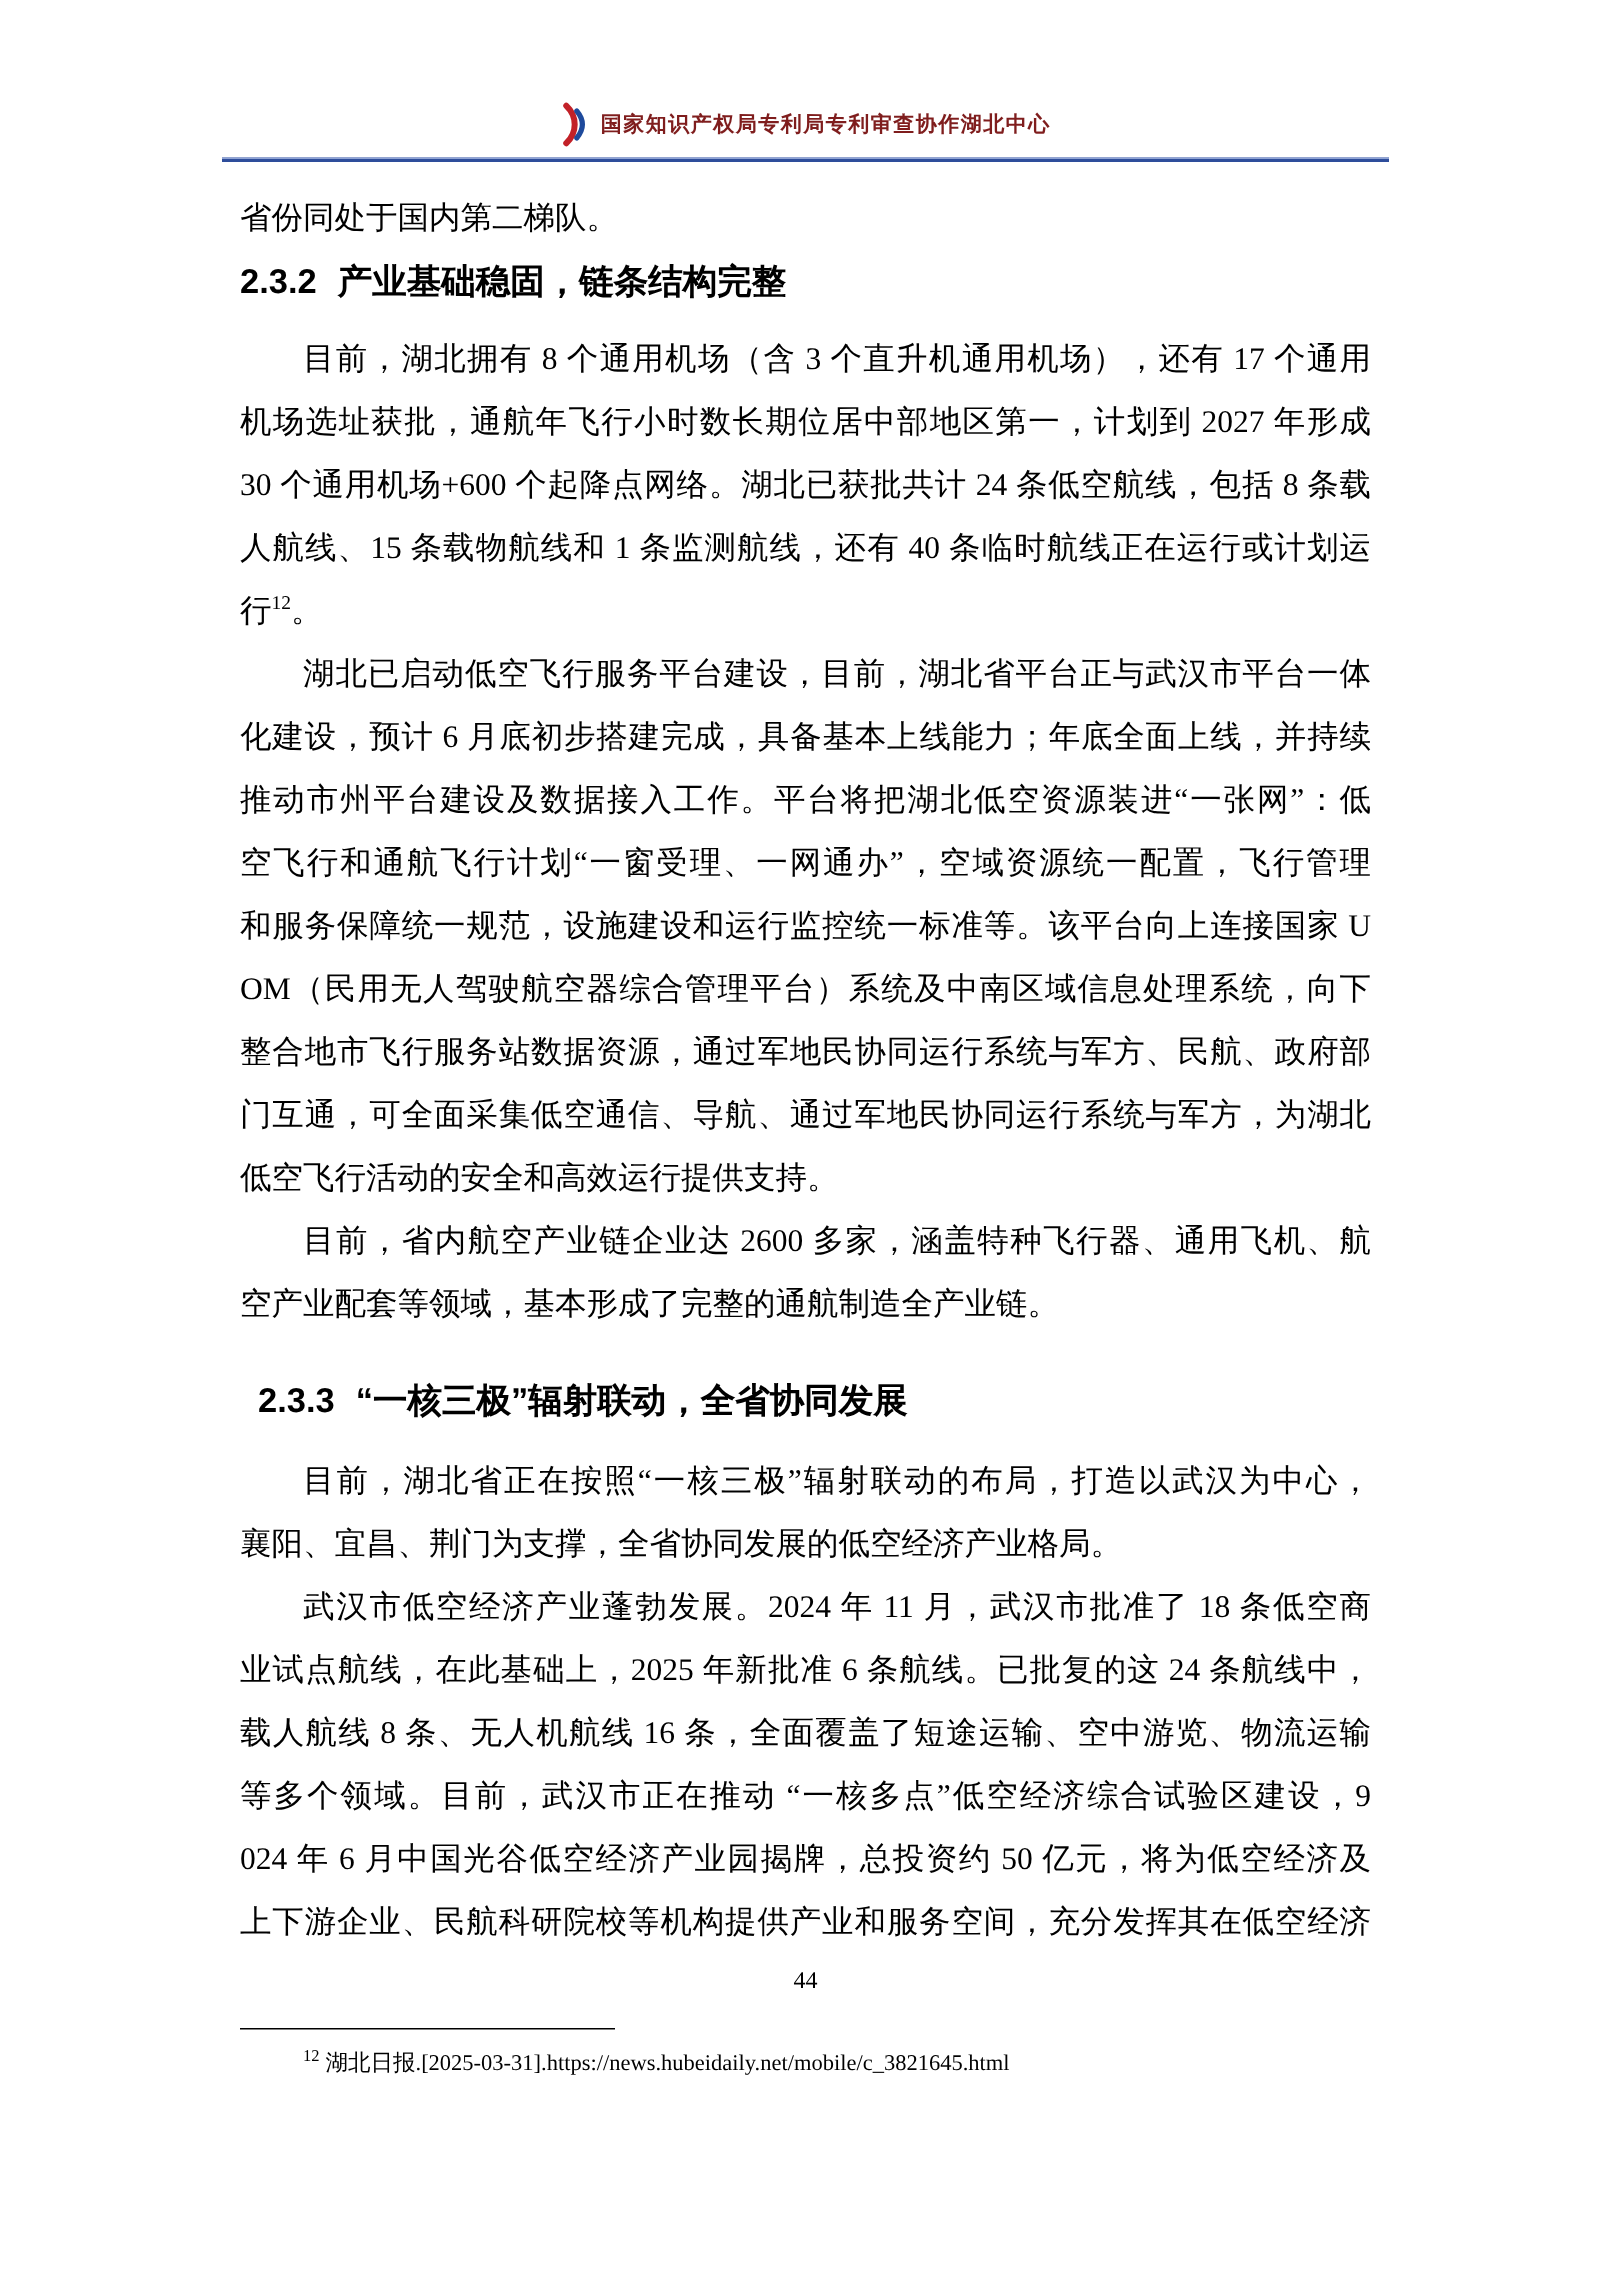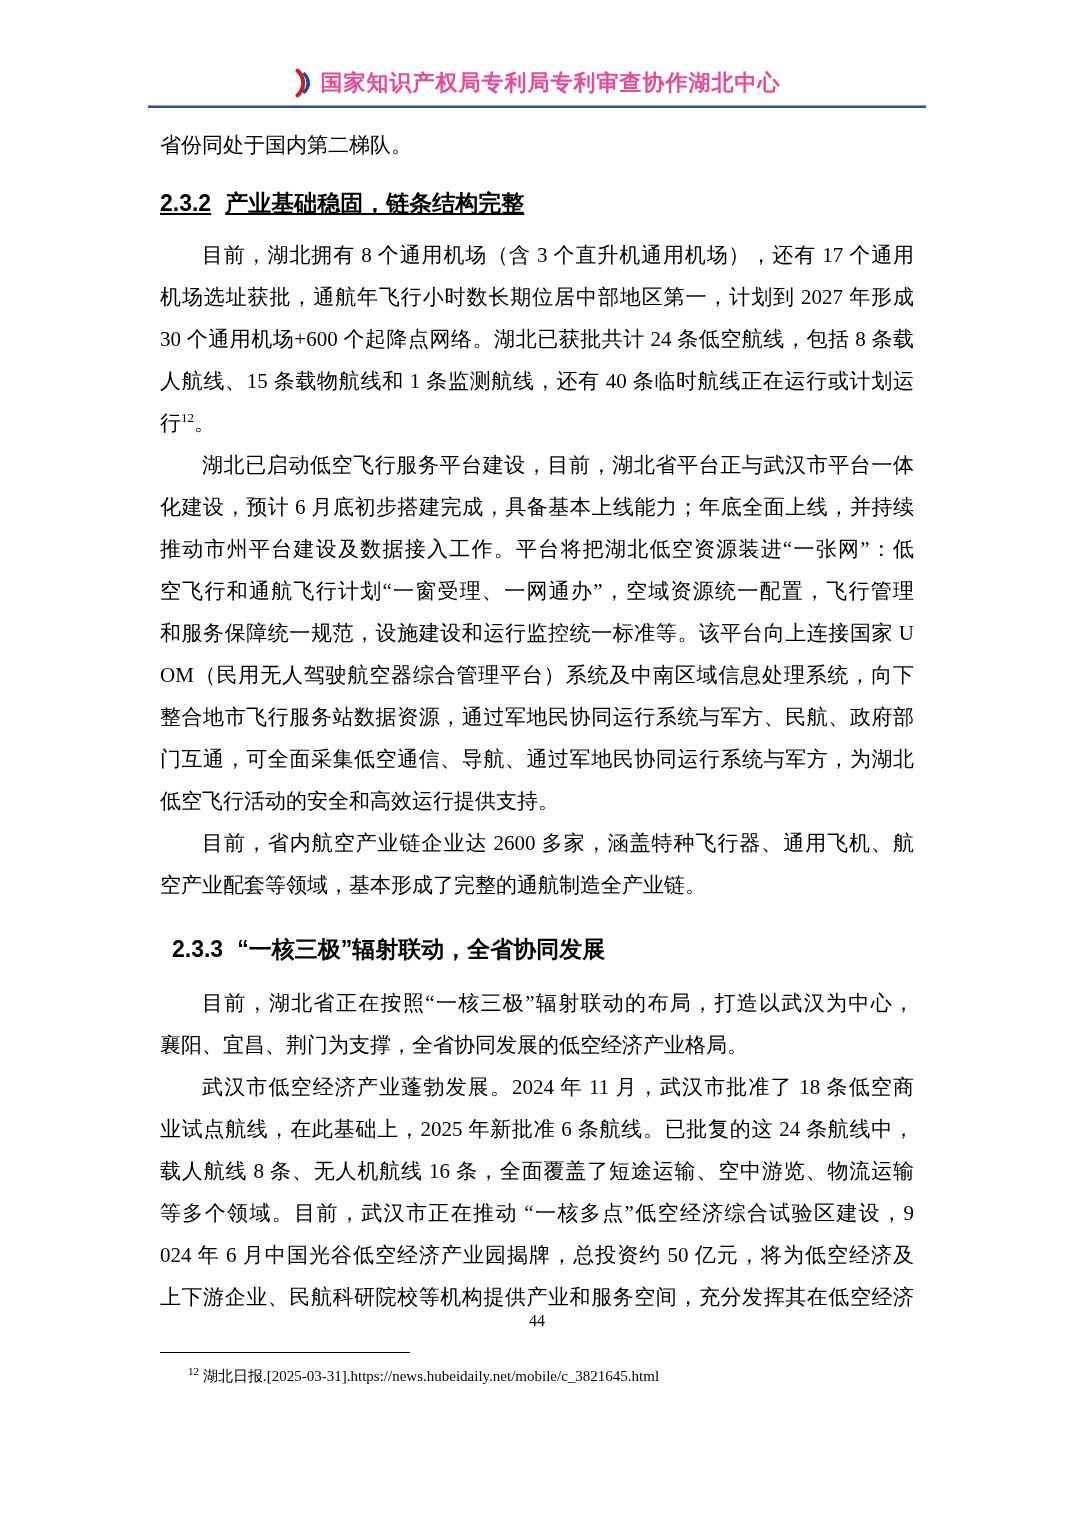--- a/index.html
+++ b/index.html
@@ -14,21 +14,21 @@
   }
 
   
   .hdr { position:absolute; top:0; left:0; right:0; }
   .hdr-inner {
     display:flex; justify-content:center; align-items:center; gap:9px;
     padding-top:68px;
   }
   .hdr-title {
     font-family:"Liberation Sans","DejaVu Sans",sans-serif;
-    font-size:22px; font-weight:600; letter-spacing:1px; color:#ec4899;
+    font-size:14px; font-weight:600; letter-spacing:1px; color:#7f1d1d;
   }
   .hdr-logo { width:18px; height:30px; flex:0 0 auto; }
   .hdr-rule {
     margin:7px 148px 0 148px;
     height:2px; background:#2e4d9b;
     border-top:1px solid #8fa3d4;
   }
 
   
   .doc {
@@ -44,33 +44,33 @@
     text-align-last:justify;
   }
   .line.ind { text-indent:42px; }  
 
   h2 {
     font-family:"Liberation Sans","DejaVu Sans",sans-serif;
     font-weight:bold; font-size:23px; color:#000;
     line-height:42px; height:42px;
     margin:0; white-space:nowrap;
   }
-  h2.h232 { margin-top:16px; margin-bottom:10px;text-decoration:underline; }
+  h2.h232 { margin-top:0; margin-bottom:10px; }
   h2.h233 { margin-top:22px; margin-bottom:12px;margin-left:12px; }
   .h-num { margin-right:14px; }
 
   sup.ref { font-size:13px; vertical-align:super; line-height:0; }
 
   
   .fn-rule {
     position:absolute; left:160px; top:1352px;
     width:250px; border-top:1.6px solid #000;
   }
   .footnote {
-    position:absolute; left:188px; top:1364px;
+    position:absolute; left:202px; top:1364px;
     font-size:15px; line-height:24px; color:#000;
   }
   .footnote sup { font-size:11px; vertical-align:super; line-height:0; margin-right:4px; }
   .page-num {
     position:absolute; left:0; right:0; top:1312px;
     text-align:center; font-size:16px; color:#000;
   }
 </style>
 </head>
 <body>

